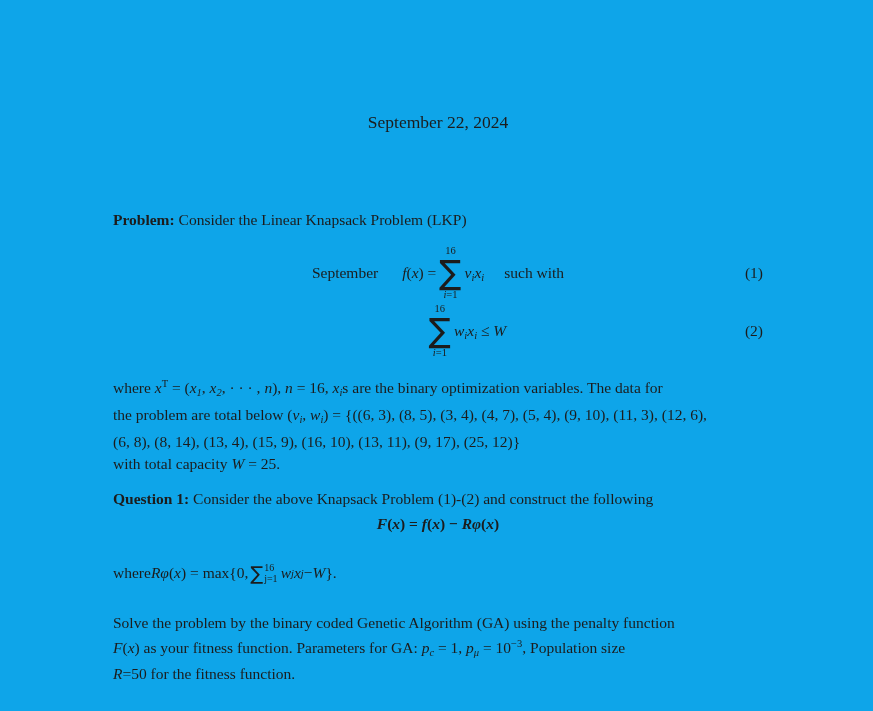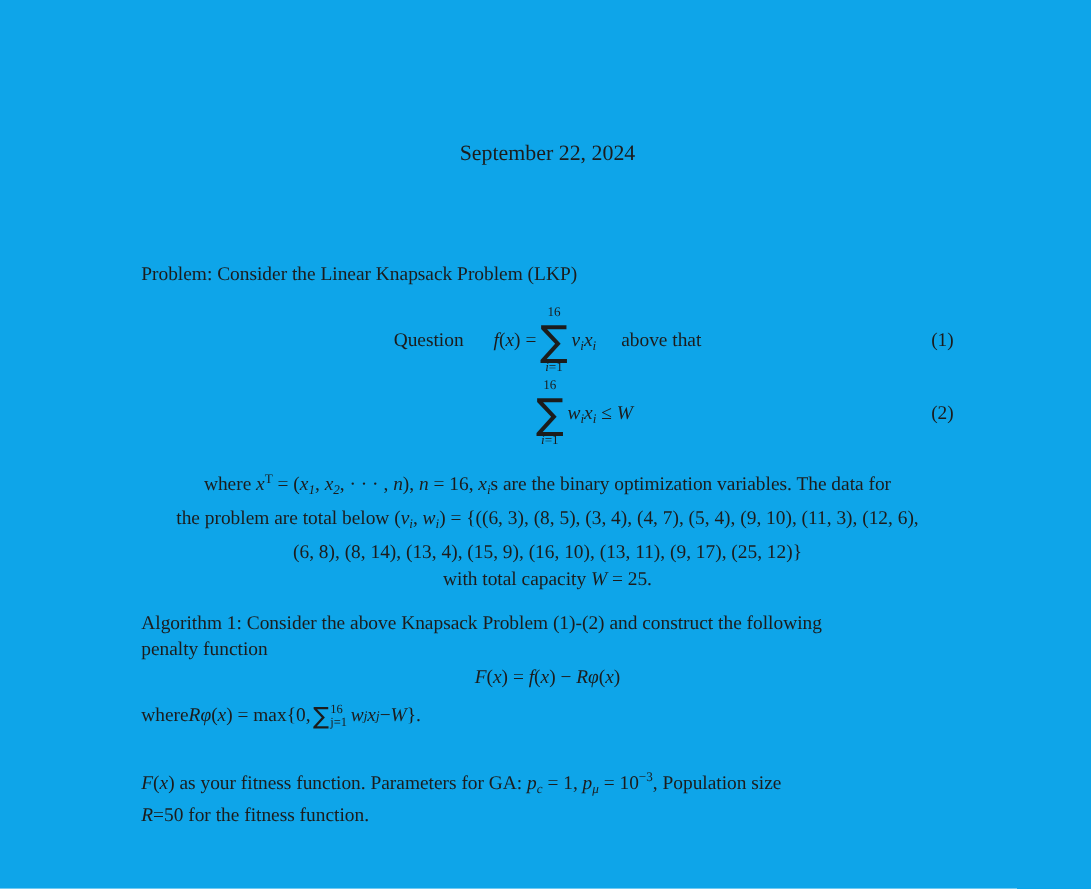--- a/index.html
+++ b/index.html
@@ -3,21 +3,21 @@
 <meta charset="utf-8">
 <style>
   html,body { margin:0; padding:0; background:#ffffff; }
   .page {
     position:relative; width:873px; height:711px; background:#0ea5e9;
     font-family:"Liberation Serif","DejaVu Serif",serif;
     color:#1c1c1c; font-size:15.5px; overflow:hidden;
   }
   .block { position:absolute; left:113px; width:650px; }
   .nowrap { white-space:nowrap; }
-  .bold { font-weight:400; }
+  .bold { font-weight:700; }
   .center { text-align:center; }
 
   
   .tk-rm { font-style:normal; }
   .tk-it { font-style:italic; }
   .tk-sub { font-style:italic; font-size:10.5px; vertical-align:-3px; }
   .tk-sup { font-style:normal; font-size:10.5px; vertical-align:6px; }
   .tk-sumi { font-family:"DejaVu Sans",sans-serif; font-style:normal; font-size:19px; vertical-align:-3px; line-height:1; margin-left:2px; }
   .supsub { display:inline-flex; flex-direction:column; align-items:flex-start; font-size:10px; line-height:1.15; vertical-align:-8px; margin:0 3px 0 1px; font-style:normal; }
 
@@ -29,50 +29,50 @@
   .bigsum .top { font-size:10.5px; margin-bottom:1px; }
   .bigsum .sig { font-size:33px; font-family:"DejaVu Sans",sans-serif; line-height:0.95; }
   .bigsum .bot { font-size:10.5px; margin-top:1px;text-align:center; }
   .gap-big { display:inline-block; width:24px; }
   .gap-med { display:inline-block; width:20px; }
 
   .title { top:112px; font-size:17.5px; }
   .problem-line { top:211px; }
   .eq1 { top:242px; }
   .eq2 { top:300px; }
-  .data-para { top:373px; line-height:22px;text-align:center; }
+  .data-para { top:373px; line-height:22px; }
   .q1-para { top:488px; line-height:21px; }
-  .penalty-eq { top:533px; }
+  .penalty-eq { top:515px;font-weight:bold; }
   .where-line { top:558px; height:30px; display:flex; align-items:center; }
   .solve-para { top:612px; line-height:21px; }
 </style>
 </head>
 <body>
 
 <div class="page">
 
   <div class="block title center nowrap">September 22, 2024</div>
 
   <div class="block problem-line nowrap">
     <span class="bold">Problem:</span><span> Consider the Linear Knapsack Problem (LKP)</span>
   </div>
 
   <div class="eqrow eq1">
     <span class="eqgroup">
-      <span>Question</span>
+      <span>September</span>
       <span class="gap-big"></span>
       <span><span class="tk-it">f</span><span class="tk-rm">(</span><span class="tk-it">x</span><span class="tk-rm">) = </span></span>
       <span class="bigsum">
         <span class="top">16</span>
         <span class="sig">∑</span>
         <span class="bot"><span class="tk-it">i</span><span class="tk-rm">=1</span></span>
       </span>
       <span><span class="tk-it">v</span><span class="tk-sub">i</span><span class="tk-it">x</span><span class="tk-sub">i</span></span>
       <span class="gap-med"></span>
-      <span>above that</span>
+      <span>such with</span>
     </span>
     <span class="eqnum">(1)</span>
   </div>
 
   <div class="eqrow eq2">
     <span class="eqgroup" style="left:28px;">
       <span class="bigsum">
         <span class="top">16</span>
         <span class="sig">∑</span>
         <span class="bot"><span class="tk-it">i</span><span class="tk-rm">=1</span></span>
@@ -84,23 +84,22 @@
 
   <div class="block data-para">
     <div class="nowrap"><span class="tk-rm">where </span><span class="tk-it">x</span><span class="tk-sup">T</span><span class="tk-rm"> = (</span><span class="tk-it">x</span><span class="tk-sub">1</span><span class="tk-rm">, </span><span class="tk-it">x</span><span class="tk-sub">2</span><span class="tk-rm">, · · · , </span><span class="tk-it">n</span><span class="tk-rm">), </span><span class="tk-it">n</span><span class="tk-rm"> = 16, </span><span class="tk-it">x</span><span class="tk-sub">i</span><span class="tk-rm">s are the binary optimization variables. The data for</span></div>
     <div class="nowrap"><span class="tk-rm">the problem are total below (</span><span class="tk-it">v</span><span class="tk-sub">i</span><span class="tk-rm">, </span><span class="tk-it">w</span><span class="tk-sub">i</span><span class="tk-rm">) = {((6, 3), (8, 5), (3, 4), (4, 7), (5, 4), (9, 10), (11, 3), (12, 6),</span></div>
     <div class="nowrap"><span class="tk-rm">(6, 8), (8, 14), (13, 4), (15, 9), (16, 10), (13, 11), (9, 17), (25, 12)}</span></div>
     <div class="nowrap"><span class="tk-rm">with total capacity </span><span class="tk-it">W</span><span class="tk-rm"> = 25.</span></div>
   </div>
 
   <div class="block q1-para">
     <div class="nowrap">
-      <span class="bold">Algorithm 1:</span><span> Consider the above Knapsack Problem (1)-(2) and construct the following</span>
+      <span class="bold">Question 1:</span><span> Consider the above Knapsack Problem (1)-(2) and construct the following</span>
     </div>
-    <div class="nowrap">penalty function</div>
   </div>
 
   <div class="block penalty-eq center nowrap"><span class="tk-it">F</span><span class="tk-rm">(</span><span class="tk-it">x</span><span class="tk-rm">) = </span><span class="tk-it">f</span><span class="tk-rm">(</span><span class="tk-it">x</span><span class="tk-rm">) − </span><span class="tk-it">R</span><span class="tk-it">φ</span><span class="tk-rm">(</span><span class="tk-it">x</span><span class="tk-rm">)</span></div>
 
   <div class="block where-line nowrap">
       <span class="tk-rm">where </span>
       <span class="tk-it">R</span>
       <span class="tk-it">φ</span>
       <span class="tk-rm">(</span>
       <span class="tk-it">x</span>
@@ -113,17 +112,18 @@
       <span class="tk-it">w</span>
       <span class="tk-sub">j</span>
       <span class="tk-it">x</span>
       <span class="tk-sub">j</span>
       <span class="tk-rm"> − </span>
       <span class="tk-it">W</span>
       <span class="tk-rm">}.</span>
     </div>
 
   <div class="block solve-para">
+    <div class="nowrap"><span class="tk-rm">Solve the problem by the binary coded Genetic Algorithm (GA) using the penalty function</span></div>
     <div class="nowrap"><span class="tk-it">F</span><span class="tk-rm">(</span><span class="tk-it">x</span><span class="tk-rm">) as your fitness function.  Parameters for GA: </span><span class="tk-it">p</span><span class="tk-sub">c</span><span class="tk-rm"> = 1, </span><span class="tk-it">p</span><span class="tk-sub">μ</span><span class="tk-rm"> = 10</span><span class="tk-sup">−3</span><span class="tk-rm">, Population size</span></div>
     <div class="nowrap"><span class="tk-it">R</span><span class="tk-rm">=50 for the fitness function.</span></div>
   </div>
 
 </div>
 
 </body></html>

